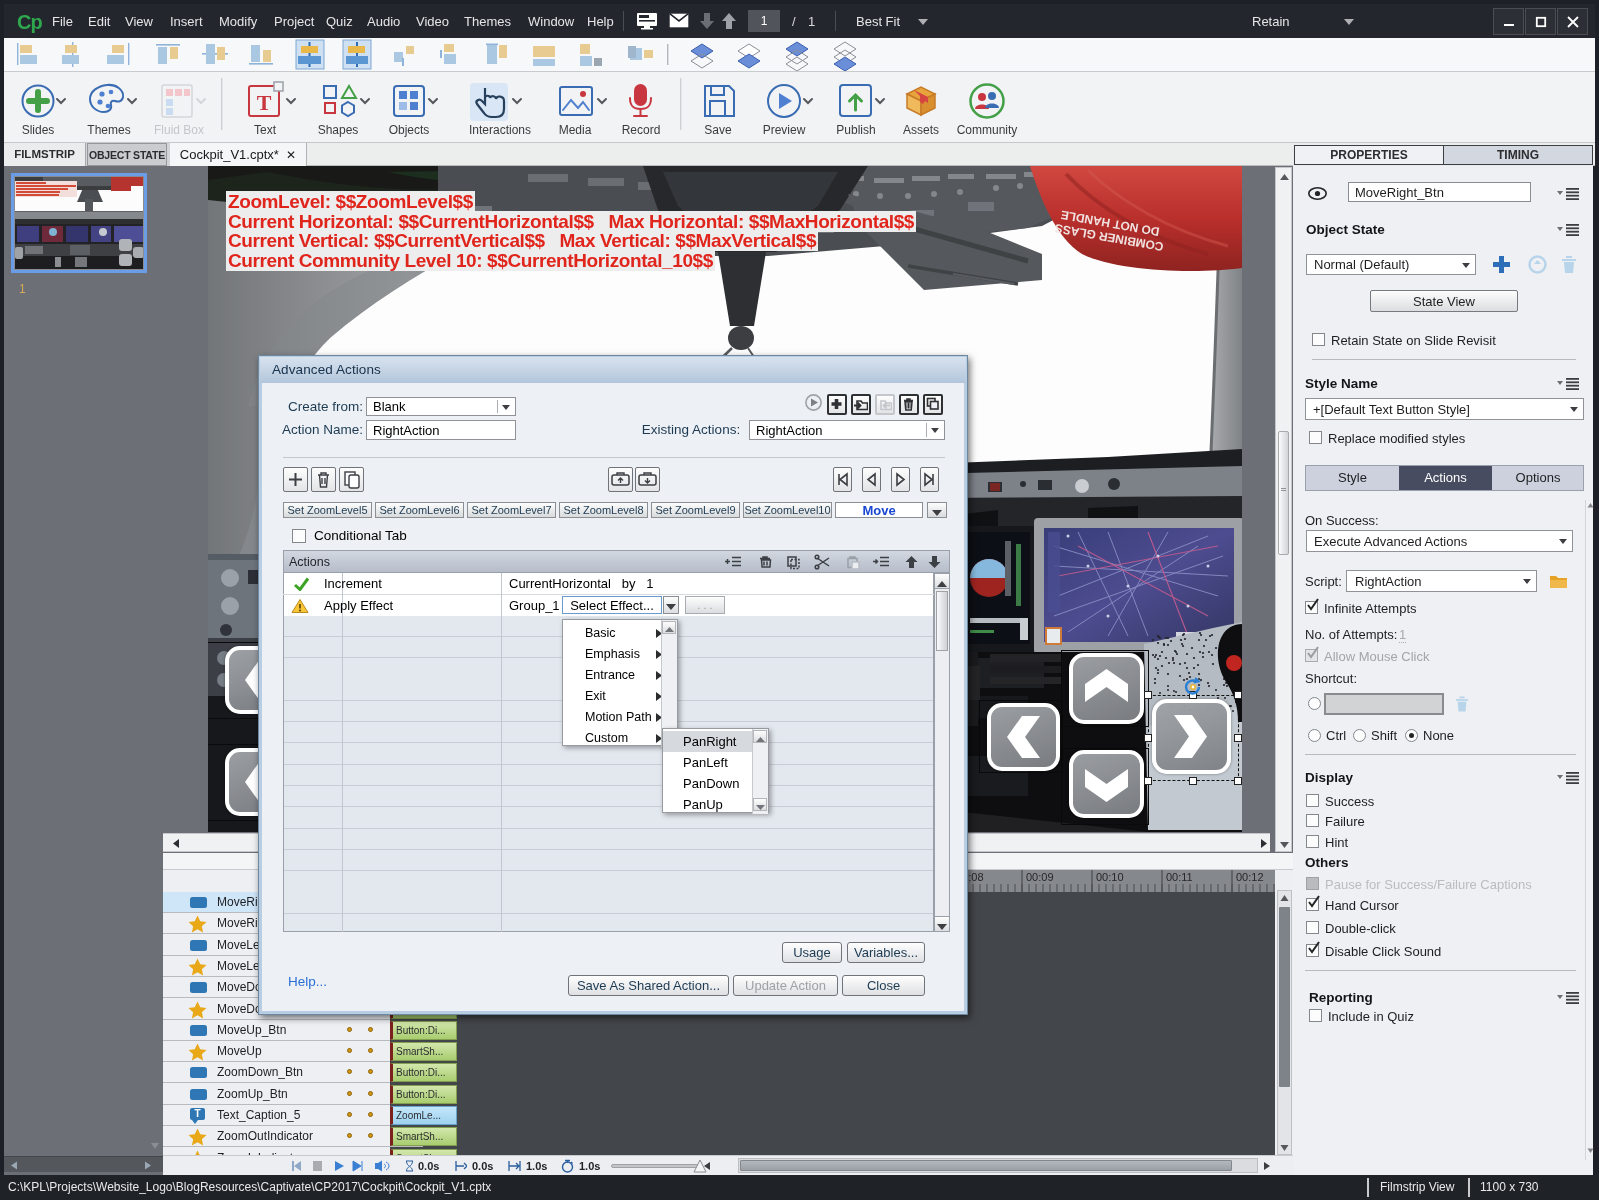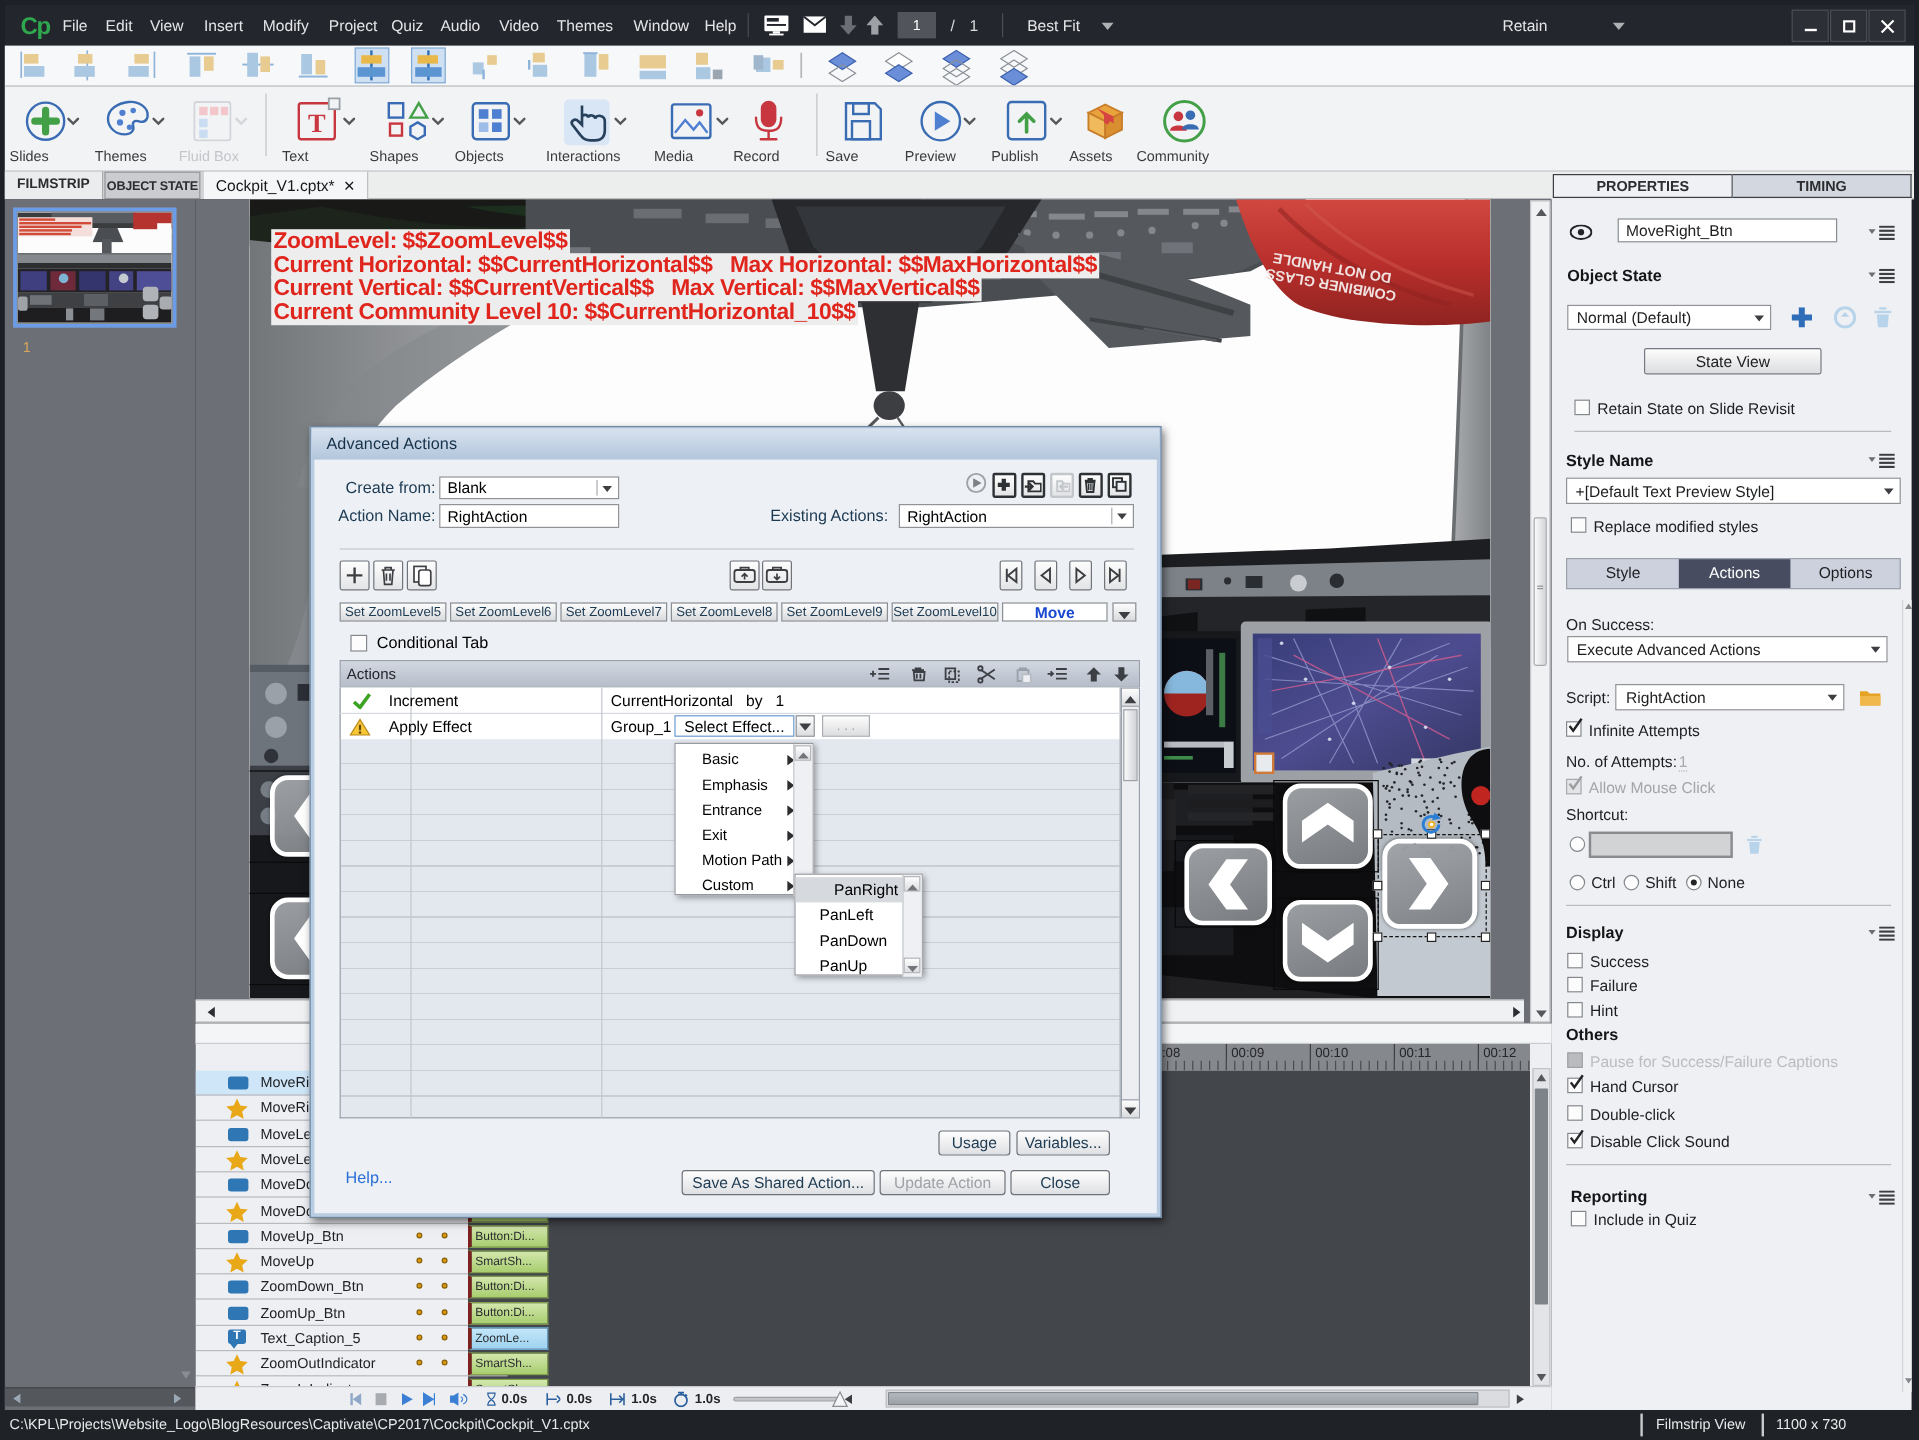--- a/index.html
+++ b/index.html
@@ -11,21 +11,21 @@
 #menubar { left:4px; top:4px; width:1591px; height:34px; background:#23262d; color:#e4e5e7; font-size:13px; }
 #menubar .mi { position:absolute; top:10px; }
 #cplogo { position:absolute; left:13px; top:7px; font-size:20px; font-weight:bold; color:#2fa74e; letter-spacing:-1px; }
 .wbtn { position:absolute; top:4px; width:31px; height:27px; border:1px solid #4a4d53; background:#2c2f36; color:#fff; text-align:center; }
 
 
 #aligntb { left:4px; top:38px; width:1591px; height:34px; background:#f7f8fa; border-bottom:1px solid #c9cacd; }
 
 
 #bigtb { left:4px; top:72px; width:1591px; height:71px; background:#f2f3f5; border-bottom:1px solid #c6c7ca; }
-.tbitem { position:absolute; top:8px; text-align:left; color:#3a3b3d; font-size:12px; }
+.tbitem { position:absolute; top:8px; text-align:center; color:#3a3b3d; font-size:12px; }
 
 
 #tabrow { left:4px; top:143px; width:1591px; height:23px; background:#d2d3d6; }
 .ltab { position:absolute; top:0; height:23px; font-size:11.5px; font-weight:bold; color:#2c2d2f; text-align:center; line-height:23px; }
 
 
 #filmstrip { left:4px; top:166px; width:159px; height:1009px; background:#6c6f75; }
 #stage { left:163px; top:166px; width:1130px; height:687px; background:#6c6f75; }
 #photo { position:absolute; left:45px; top:0px; width:1034px; height:666px; background:#fdfdfd; overflow:hidden; }
 #timeline { left:163px; top:853px; width:1130px; height:322px; background:#edeff3; }
@@ -930,21 +930,21 @@
     <div class="rlbl" style="left:38px;top:188px">Retain State on Slide Revisit</div>
     <div class="sep" style="left:19px;top:214px;width:264px"></div>
     <div class="bold" style="position:absolute;left:12px;top:231px">Style Name</div>
     <svg class="menuic" style="left:264px;top:233px" viewBox="0 0 22 12">
         <path d="M0,3 l3,4 3,-4 z" fill="#6b6e73"></path>
         <rect x="9" y="0" width="13" height="1.8" fill="#3c3e42"></rect>
         <rect x="9" y="3.4" width="13" height="1.8" fill="#3c3e42"></rect>
         <rect x="9" y="6.8" width="13" height="1.8" fill="#3c3e42"></rect>
         <rect x="9" y="10.2" width="13" height="1.8" fill="#3c3e42"></rect>
       </svg>
-    <div class="combo" style="left:12px;top:253px;width:279px;height:22px;line-height:21px;padding-left:7px">+[Default Text Preview Style]</div>
+    <div class="combo" style="left:12px;top:253px;width:279px;height:22px;line-height:21px;padding-left:7px">+[Default Text Button Style]</div>
     <div class="chk" style="left:16px;top:286px"></div>
     <div class="rlbl" style="left:35px;top:286px">Replace modified styles</div>
     <div style="position:absolute;left:12px;top:320px;width:279px;height:26px;background:#ccd1dd;border:1px solid #9aa0ac">
       <div style="position:absolute;left:0px;top:0;width:93px;text-align:center;line-height:24px">Style</div>
       <div style="position:absolute;left:93px;top:0;width:93px;height:24px;background:#474c61;color:#fff;text-align:center;line-height:24px">Actions</div>
       <div style="position:absolute;left:186px;top:0;width:92px;text-align:center;line-height:24px">Options</div>
     </div>
     <div class="rlbl" style="left:12px;top:368px">On Success:</div>
     <div class="combo" style="left:13px;top:385px;width:267px;height:22px;line-height:21px;padding-left:7px">Execute Advanced Actions</div>
     <div class="rlbl" style="left:12px;top:429px">Script:</div>
@@ -1195,21 +1195,21 @@
     <div class="mitem" style="top:108px"><span style="margin-left:22px">Custom</span><svg width="6" height="9" style="position:absolute;right:15px;top:6px">
           <path d="M0,0 L6,4.5 L0,9 Z" fill="#2b2c2e"></path>
         </svg></div>
     <div style="position:absolute;right:0px;top:0px;width:16px;height:127px;background:#eef0f3;border-left:1px solid #c5c8cc"></div>
     <div style="position:absolute;right:1px;top:1px;width:14px;height:13px;background:linear-gradient(#fdfdfd,#dcdde0);border:1px solid #b4b6ba"><svg width="9" height="7" style="margin:3px 0 0 2px">
           <path d="M0,6 l4.5,-5 4.5,5 z" fill="#717479"></path>
         </svg></div>
   </div>
 
   <div style="position:absolute;left:403px;top:372px;width:107px;height:85px;background:#fff;border:1px solid #979a9e;box-shadow:2px 2px 5px rgba(0,0,0,0.35);font-size:13px">
-    <div class="mitem" style="top:2px;background:#d6d9dd"><span style="margin-left:32px">PanRight</span></div>
+    <div class="mitem" style="top:2px;background:#d6d9dd"><span style="margin-left:20px">PanRight</span></div>
     <div class="mitem" style="top:23px"><span style="margin-left:20px">PanLeft</span></div>
     <div class="mitem" style="top:44px"><span style="margin-left:20px">PanDown</span></div>
     <div class="mitem" style="top:65px"><span style="margin-left:20px">PanUp</span></div>
     <div style="position:absolute;right:0px;top:0px;width:16px;height:85px;background:#eef0f3;border-left:1px solid #c5c8cc"></div>
     <div style="position:absolute;right:1px;top:1px;width:14px;height:13px;background:linear-gradient(#fdfdfd,#dcdde0);border:1px solid #b4b6ba"><svg width="9" height="7" style="margin:3px 0 0 2px">
           <path d="M0,6 l4.5,-5 4.5,5 z" fill="#717479"></path>
         </svg></div>
     <div style="position:absolute;right:1px;bottom:1px;width:14px;height:13px;background:linear-gradient(#fdfdfd,#dcdde0);border:1px solid #b4b6ba"><svg width="9" height="7" style="margin:3px 0 0 2px">
           <path d="M0,1 l4.5,5 4.5,-5 z" fill="#717479"></path>
         </svg></div>

